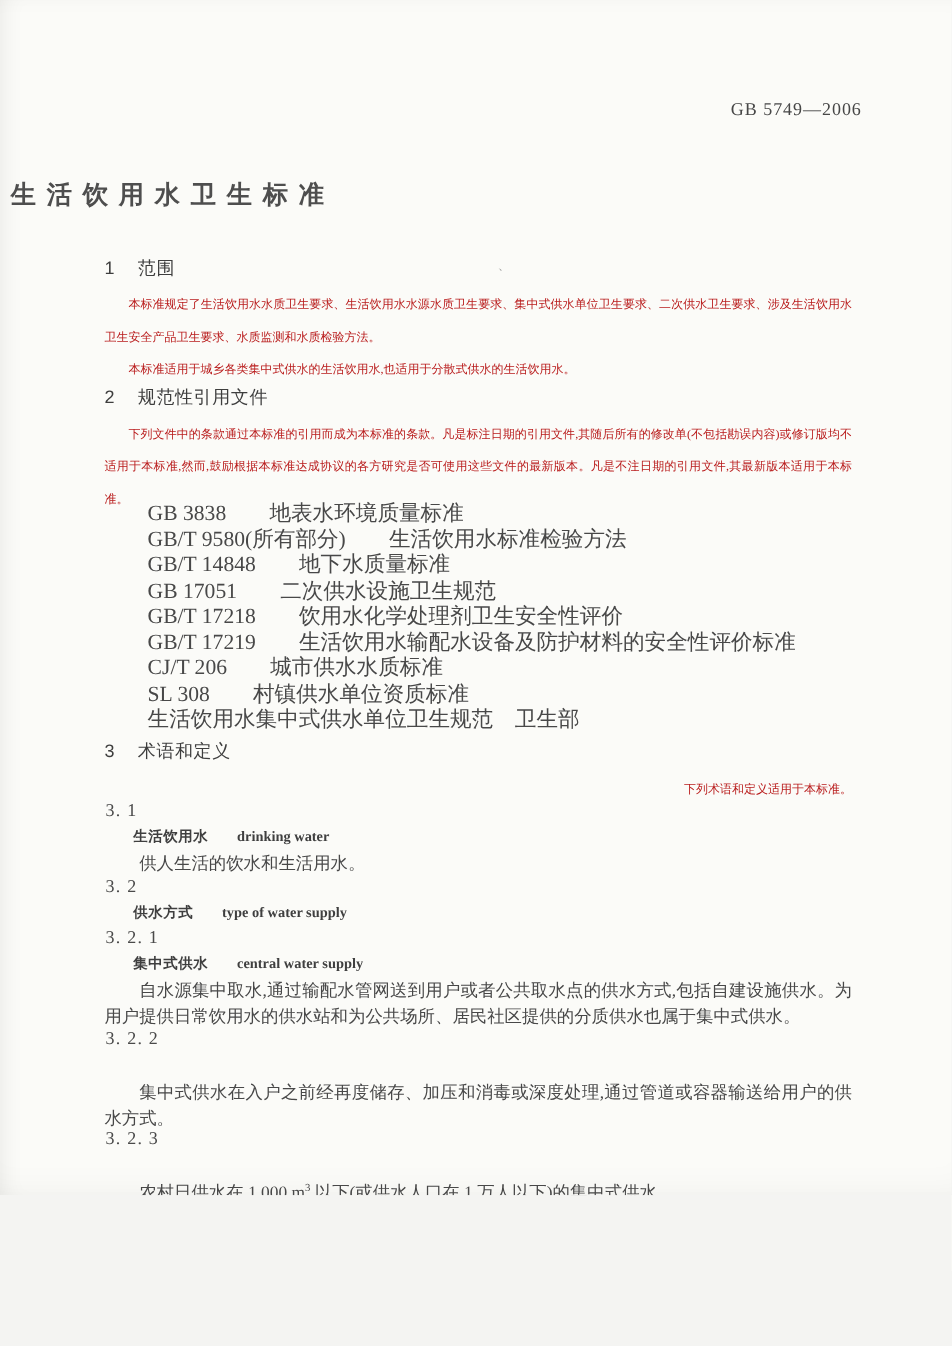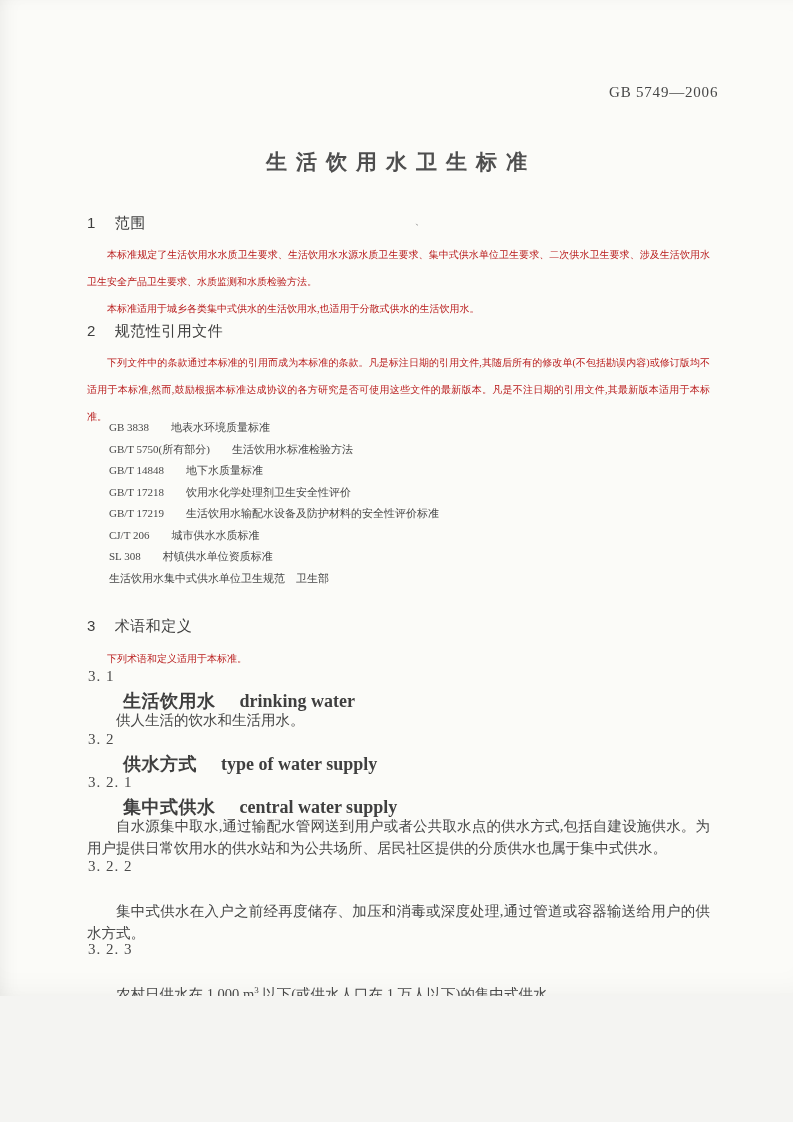--- a/index.html
+++ b/index.html
@@ -27,21 +27,21 @@
     font-size: 15px;
     letter-spacing: 0.8px;
     color: #474747;
   }
   .title {
     position: absolute;
     top: 148px;
     left: 0;
     width: 100%;
     margin: 0;
-    text-align: center;
+    text-align: left;
     font-family: "Liberation Sans", "DejaVu Sans", sans-serif;
     font-size: 21px;
     font-weight: 700;
     letter-spacing: 9px;
     padding-left: 9px;
     box-sizing: border-box;
     color: #4e4e4e;
   }
   .artifact {
     position: absolute;
@@ -66,45 +66,45 @@
     position: absolute;
     left: 87px;
     width: 623px;
     margin: 0;
     font-size: 10px;
     line-height: 27px;
     text-indent: 2em;
     text-align: justify;
     color: #b91c1c;
   }
-  .intro { text-align: left; }
+  .intro { text-align: right; }
   .refs {
     position: absolute;
     left: 87px;
     top: 417px;
     width: 623px;
-    font-size: 11px;
+    font-size: 18px;
     line-height: 21.5px;
     color: #484848;
   }
   .ref { padding-left: 2em; white-space: pre-wrap; }
   .tnum {
     position: absolute;
     left: 88px;
     font-size: 15px;
     letter-spacing: 1px;
     color: #4a4a4a;
   }
   .tname {
     position: absolute;
     left: 87px;
     width: 623px;
     padding-left: 2em;
     box-sizing: border-box;
-    font-size: 18px;
+    font-size: 12px;
     font-weight: 700;
     color: #3f3f3f;
   }
   .tname .zh {
     font-family: "Liberation Sans", "DejaVu Sans", sans-serif;
     letter-spacing: 0.5px;
   }
   .tname .en {
     margin-left: 24px;
     font-family: "Liberation Serif", "DejaVu Serif", serif;
@@ -149,22 +149,23 @@
   <p class="para" style="top:241px">本标准规定了生活饮用水水质卫生要求、生活饮用水水源水质卫生要求、集中式供水单位卫生要求、二次供水卫生要求、涉及生活饮用水卫生安全产品卫生要求、水质监测和水质检验方法。</p>
   <p class="para" style="top:295px">本标准适用于城乡各类集中式供水的生活饮用水,也适用于分散式供水的生活饮用水。</p>
 
   <div class="sec-h" style="top:322px">
     <span class="sec-num">2</span><span>规范性引用文件</span>
   </div>
   <p class="para" style="top:349px">下列文件中的条款通过本标准的引用而成为本标准的条款。凡是标注日期的引用文件,其随后所有的修改单(不包括勘误内容)或修订版均不适用于本标准,然而,鼓励根据本标准达成协议的各方研究是否可使用这些文件的最新版本。凡是不注日期的引用文件,其最新版本适用于本标准。</p>
 
   <div class="refs">
     <div class="ref">GB 3838　　地表水环境质量标准</div>
-    <div class="ref">GB/T 5750(所有部分)　　生活饮用水标准检验方法</div>
+    <div class="ref">GB/T 9580(所有部分)　　生活饮用水标准检验方法</div>
     <div class="ref">GB/T 14848　　地下水质量标准</div>
+    <div class="ref">GB 17051　　二次供水设施卫生规范</div>
     <div class="ref">GB/T 17218　　饮用水化学处理剂卫生安全性评价</div>
     <div class="ref">GB/T 17219　　生活饮用水输配水设备及防护材料的安全性评价标准</div>
     <div class="ref">CJ/T 206　　城市供水水质标准</div>
     <div class="ref">SL 308　　村镇供水单位资质标准</div>
     <div class="ref">生活饮用水集中式供水单位卫生规范　卫生部</div>
   </div>
 
   <div class="sec-h" style="top:617px">
     <span class="sec-num">3</span><span>术语和定义</span>
   </div>

